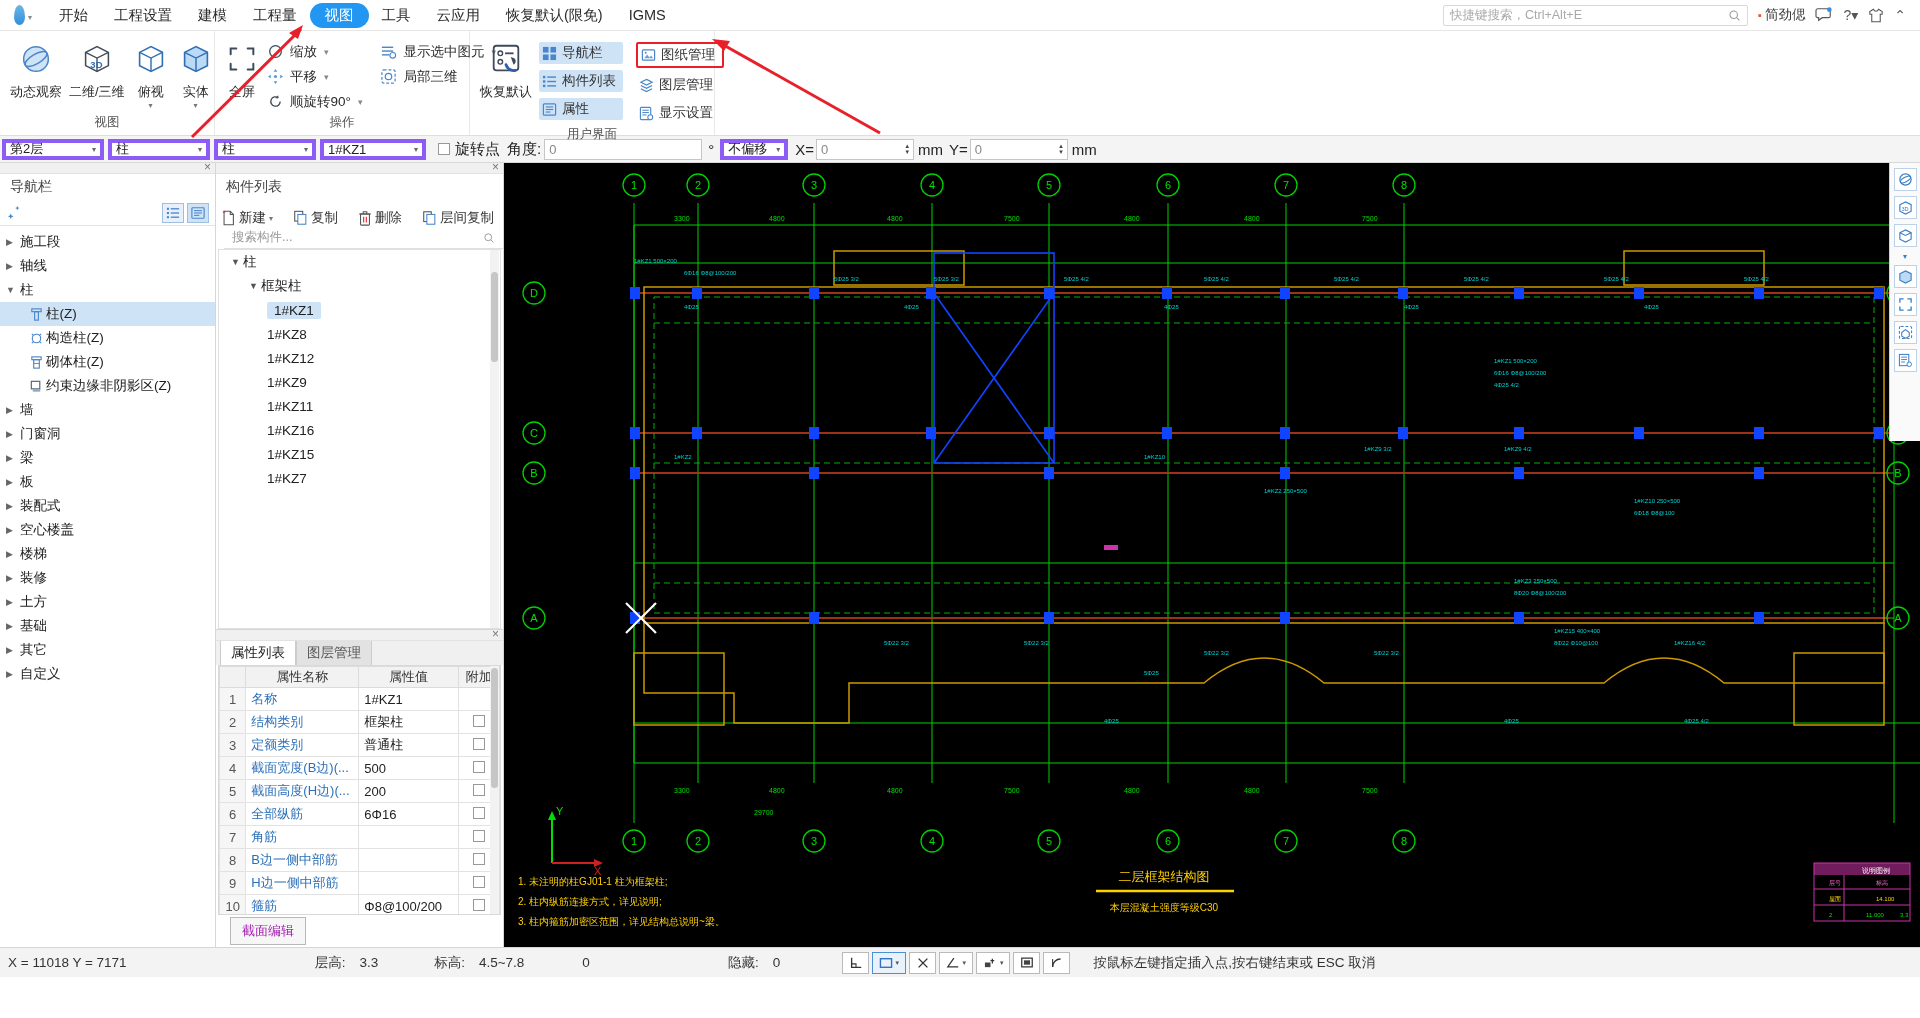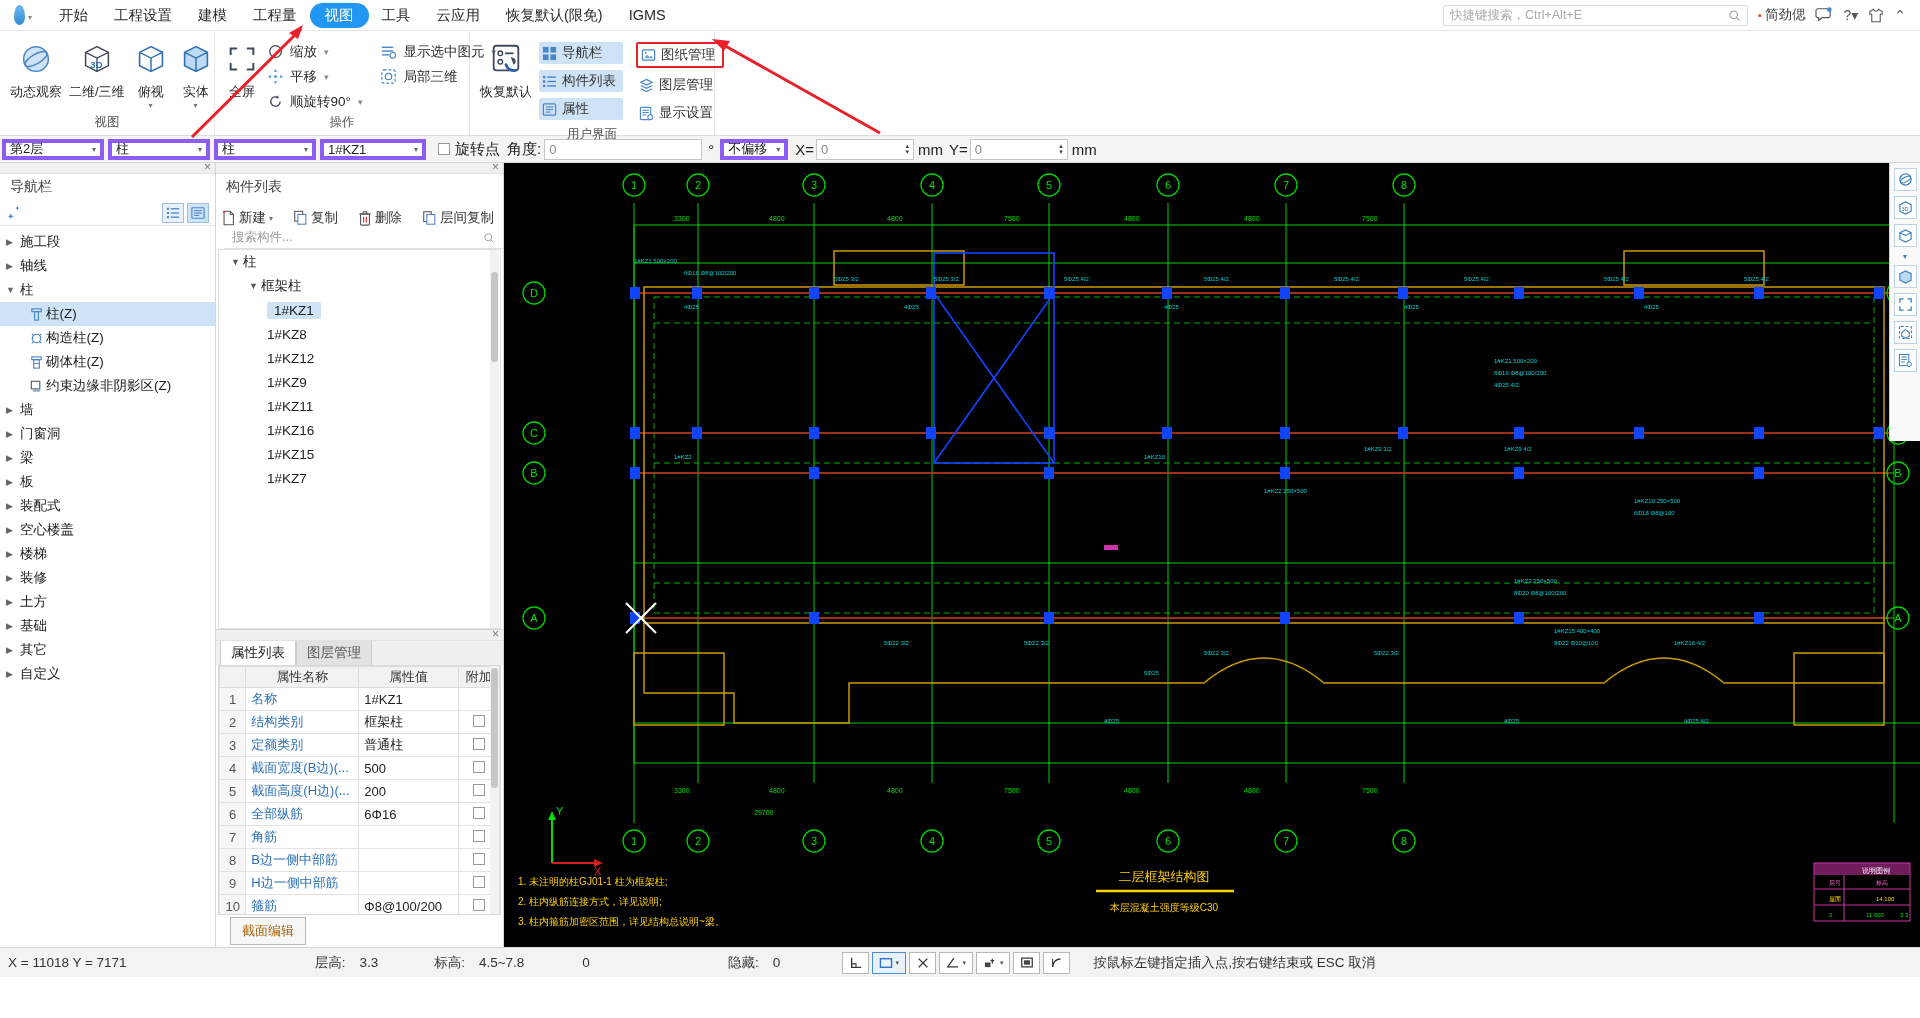--- a/index.html
+++ b/index.html
@@ -103,21 +103,21 @@
   .ptab.on{ background:#fff;color:#222; }
   .ptable{ flex:1;overflow:hidden;border:1px solid #d9d9d9;margin:0 2px;position:relative;}
   table.pt{ width:100%;border-collapse:collapse;font-size:13px;}
   table.pt th{ background:#f2f2f2;border:1px solid #dcdcdc;font-weight:normal;color:#333;height:21px;}
   table.pt td{ border:1px solid #e2e2e2;height:23px;padding:0 5px;white-space:nowrap;overflow:hidden;}
   table.pt td.idx{ width:22px;text-align:center;background:#f6f6f6;color:#555;}
   table.pt td.nm{ width:108px;color:#2a6fb8;}
   table.pt td.vl{ width:96px;color:#222;}
   table.pt td.at{ width:40px;text-align:center;}
   .pbtnrow{ height:32px;display:flex;align-items:center;padding-left:14px;}
-  .pbtn{ border:1px solid #b8b8b8;background:#f6f6f6;padding:4px 11px;font-size:13px;color:#a16207;}
+  .pbtn{ border:1px solid #b8b8b8;background:#f6f6f6;padding:4px 11px;font-size:13px;color:#a21caf;}
 
   
   .canvaswrap{ flex:1;background:#000;position:relative;overflow:hidden;}
   .rtools{ position:absolute;right:0;top:0;width:31px;background:#fafafa;border-left:1px solid #d0d0d0;
            display:flex;flex-direction:column;align-items:center;gap:5px;padding-top:5px;height:278px;}
   .rtool{ width:23px;height:23px;border:1px solid #bcd2e8;background:#fff;display:flex;
           align-items:center;justify-content:center;color:#3b7fc4;}
   .rtool.nb{ border:none;background:transparent;}
 
   

